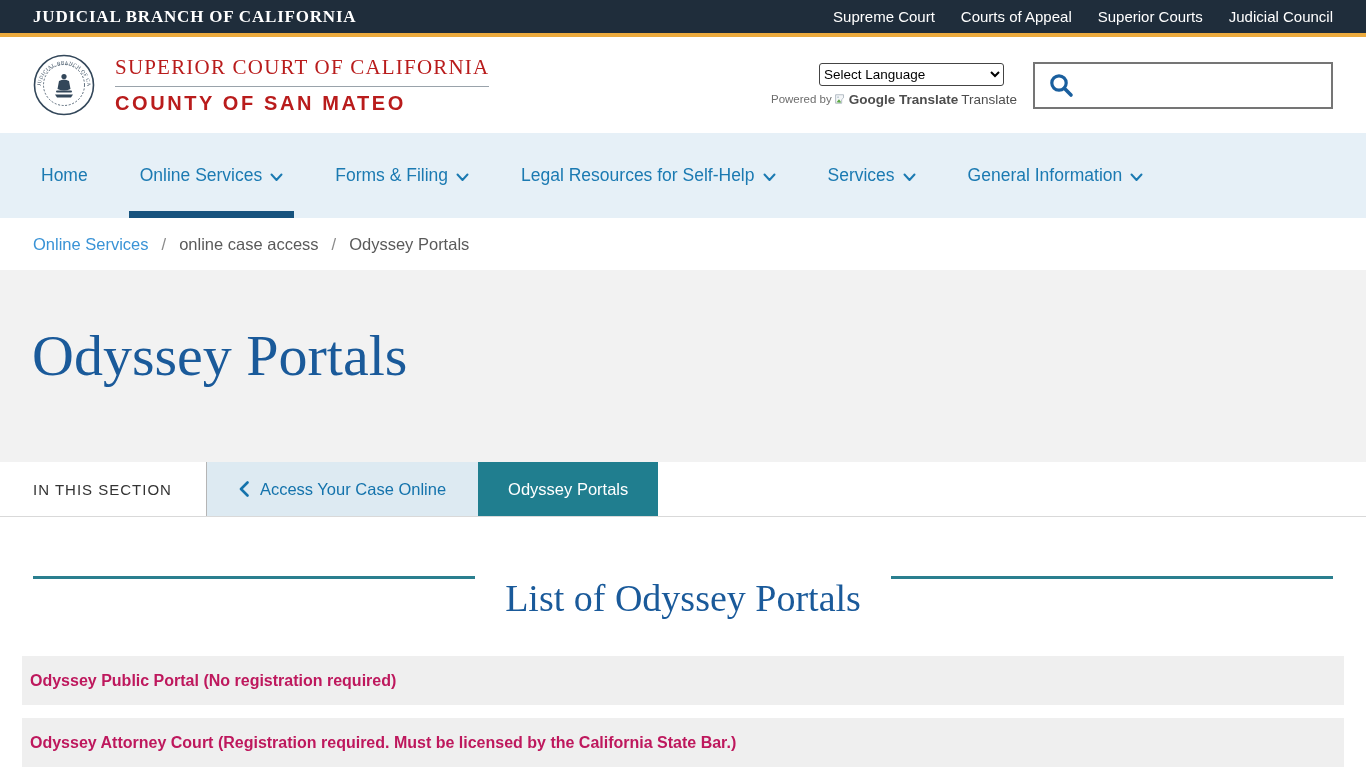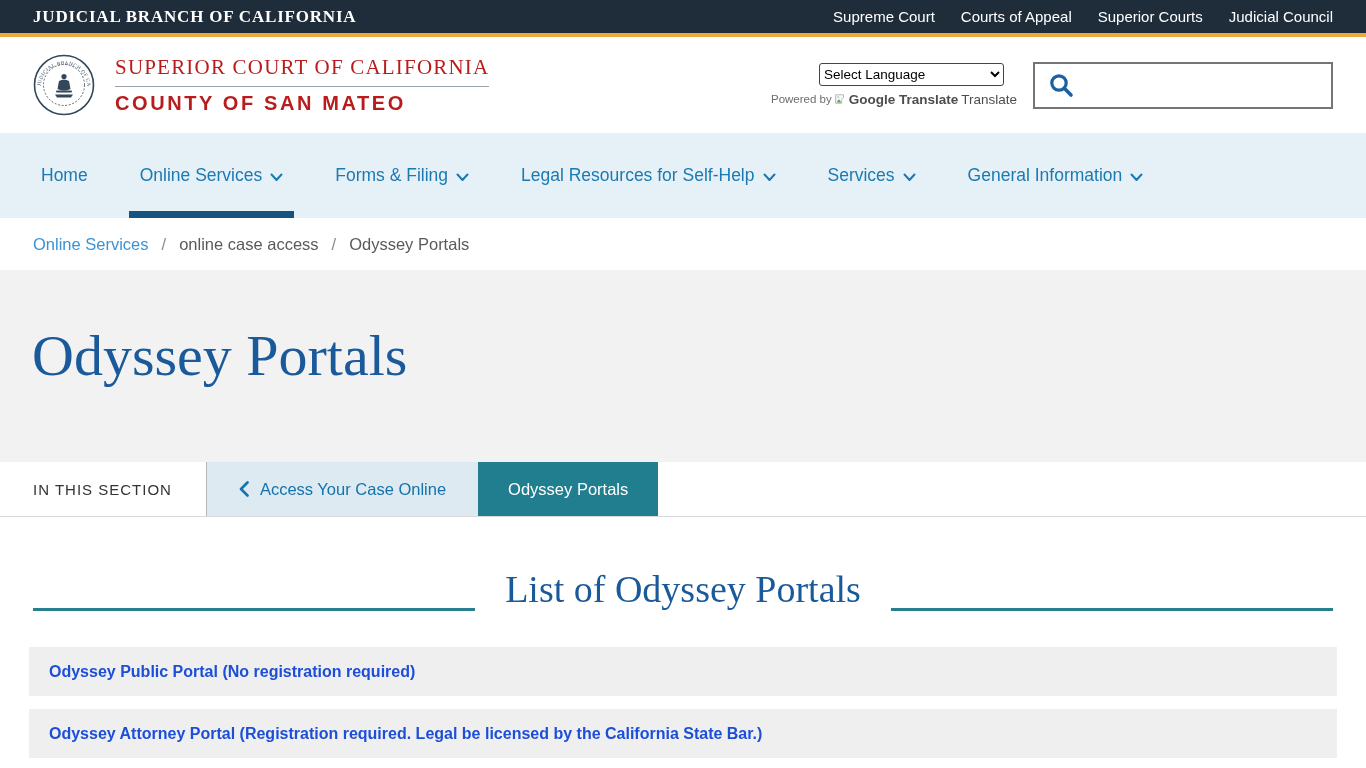--- a/index.html
+++ b/index.html
@@ -68,27 +68,27 @@
   .section-label { display: flex; align-items: center; padding-right: 34px;
     border-right: 1px solid #b5b5b5; color: #333; font-size: 15px; letter-spacing: 1px; }
   .back-btn { display: flex; align-items: center; gap: 11px; background: #ddeaf2;
     color: #1473ac; font-size: 16.5px; padding: 0 32px; border: none; cursor: pointer;
     text-decoration: none; }
   .current-tab { display: flex; align-items: center; background: #207e8f; color: #fff;
     font-size: 16.5px; padding: 0 30px; border: none; cursor: pointer; text-decoration: none; }
 
   
   .content { height: 251px; overflow: hidden; padding-top: 42px; }
-  .heading-row { display: flex; align-items: flex-end; margin: 8px 33px 36px; }
+  .heading-row { display: flex; align-items: flex-start; margin: 17px 33px 36px; }
   .heading-rule { flex: 1; height: 3px; background: #2a7f8f; }
   .content-heading { font-family: "Liberation Serif", serif; font-weight: normal;
     font-size: 38px; color: #1a5a9a; margin: 0 30px; white-space: nowrap; }
-  .accordion-item { margin: 0 29px 13px; background: #efefef; min-height: 49px;
-    display: flex; align-items: center; padding: 0 20px; font-size: 16px;
-    font-weight: bold; color: #1d4ed8; cursor: pointer; }
+  .accordion-item { margin: 0 22px 13px; background: #efefef; min-height: 49px;
+    display: flex; align-items: center; padding: 0 8px; font-size: 16px;
+    font-weight: bold; color: #be185d; cursor: pointer; }
   .accordion-partial { margin: 0 33px; background: #efefef; height: 5px; cursor: pointer; }
 </style>
 </head>
 <body>
 
 <div class="utility-bar">
   <a class="utility-brand">JUDICIAL BRANCH OF CALIFORNIA</a>
   <div class="utility-links">
     <a>Supreme Court</a>
     <a>Courts of Appeal</a>
@@ -221,15 +221,15 @@
 </div>
 
 <div class="content">
   <div class="heading-row">
     <div class="heading-rule"></div>
     <h2 class="content-heading">List of Odyssey Portals</h2>
     <div class="heading-rule"></div>
   </div>
 
   <div class="accordion-item">Odyssey Public Portal (No registration required)</div>
-  <div class="accordion-item">Odyssey Attorney Portal (Registration required. Legal be licensed by the California State Bar.)</div>
+  <div class="accordion-item">Odyssey Attorney Court (Registration required. Must be licensed by the California State Bar.)</div>
   <div class="accordion-partial"></div>
 </div>
 
 </body></html>

